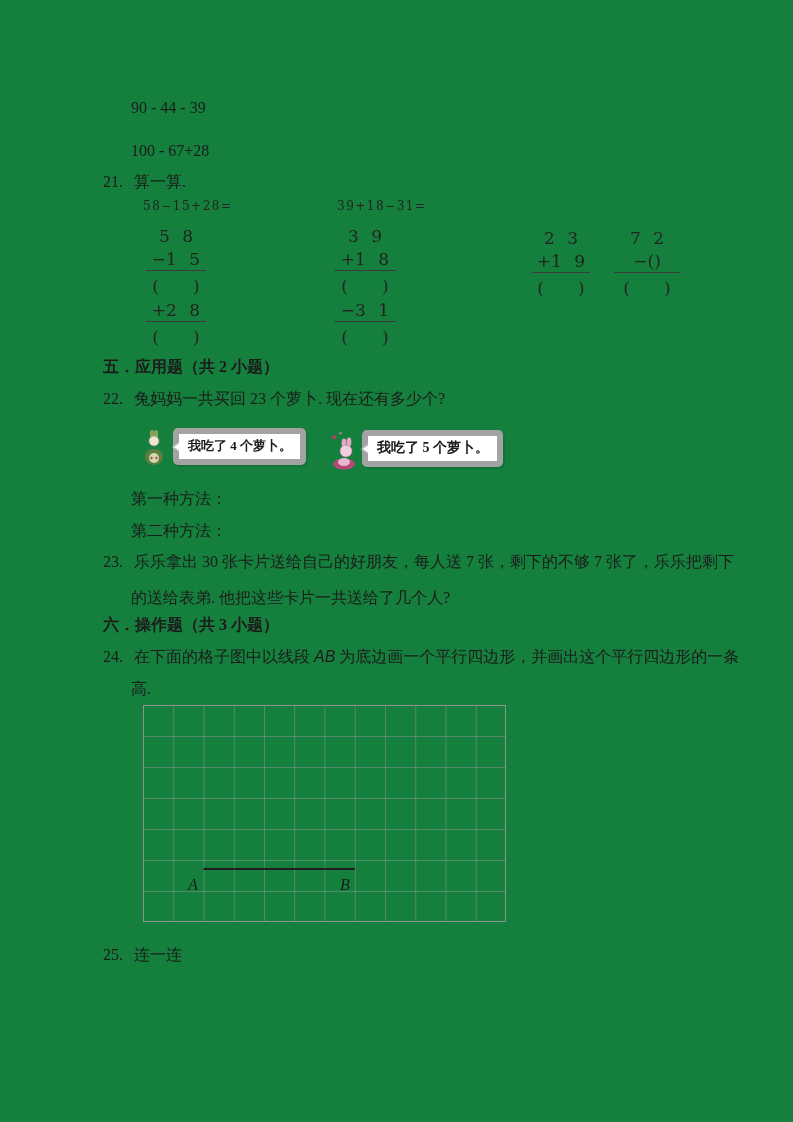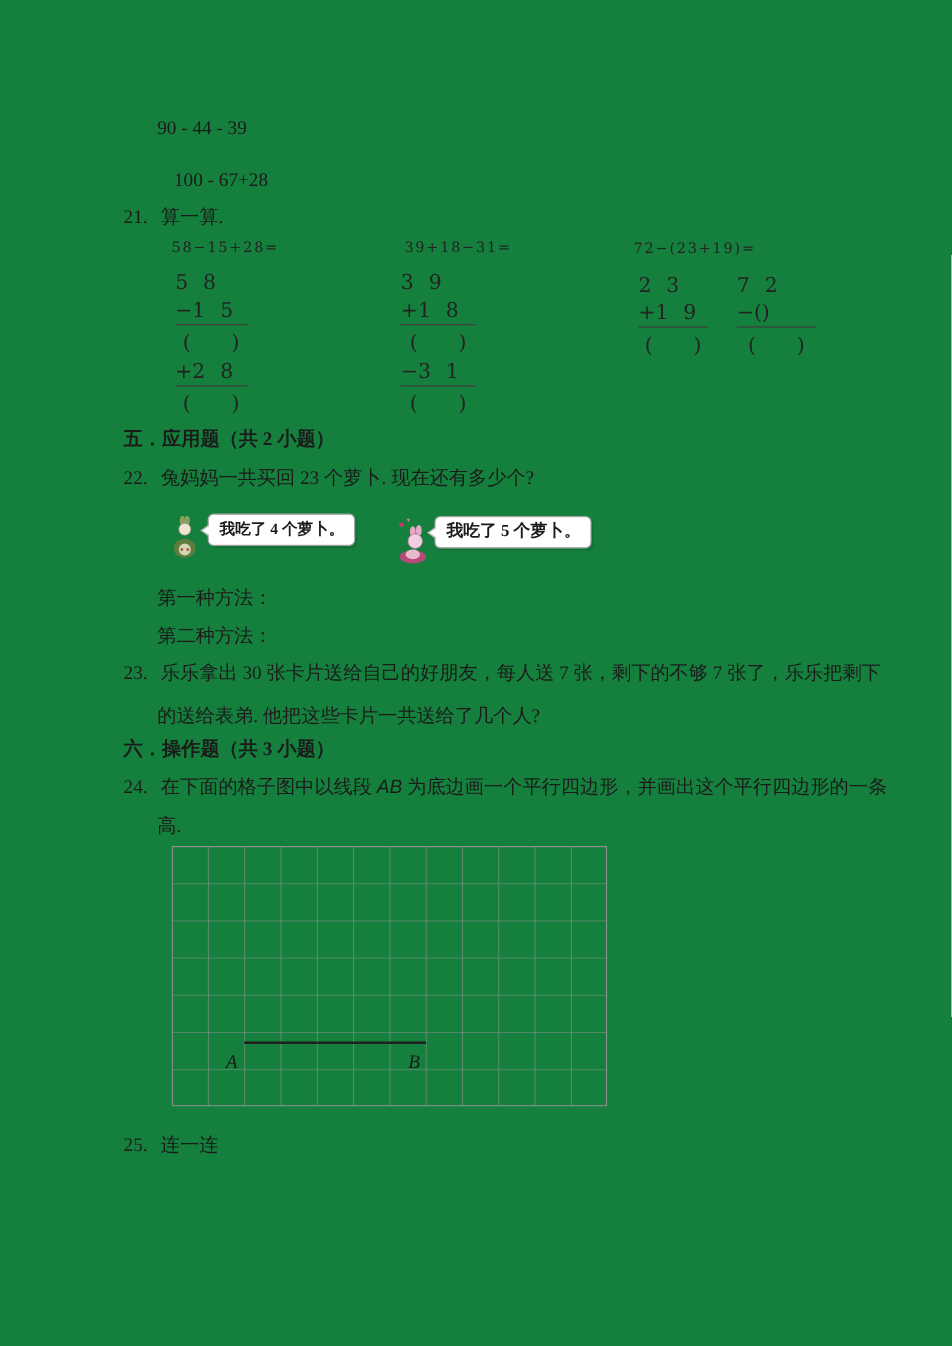--- a/index.html
+++ b/index.html
@@ -4,42 +4,42 @@
 <style>
   html,body{margin:0;padding:0;background:#ffffff;}
   .page{position:relative;width:793px;height:1122px;background:#15803d;
         font-family:"Liberation Serif","DejaVu Serif",serif;color:#1b1b1b;overflow:hidden;}
   .t{position:absolute;font-size:16px;line-height:20px;white-space:nowrap;}
   .bold{font-weight:bold;}
   .qnum{display:inline-block;margin-right:11px;}
   .eq{position:absolute;font-family:"DejaVu Serif",serif;font-size:12px;
       letter-spacing:1.5px;white-space:nowrap;color:#222;}
   .vcalc{position:absolute;font-family:"DejaVu Serif",serif;font-size:17px;color:#222;}
-  .vrow{display:flex;justify-content:flex-start;align-items:flex-end;
+  .vrow{display:flex;justify-content:center;align-items:flex-end;
         height:23px;line-height:21px;}
   .vrow.u{border-bottom:1.5px solid #3c3c3c;margin-bottom:4px;}
   .vnum{word-spacing:7px;}
   .vparen{display:block;text-align:center;height:23px;line-height:22px;}
-  .bubble{position:absolute;background:#fff;border:1px solid #a3a3a3;border-radius:5px;
+  .bubble{position:absolute;background:#fff;border:6px solid #a3a3a3;border-radius:5px;
           padding:3px 8px 4px 9px;font-size:13px;font-weight:bold;white-space:nowrap;
           box-shadow:2px 2px 0 rgba(0,0,0,0.10);}
   .bubble::before{content:'';position:absolute;left:-7px;top:8px;width:0;height:0;
           border:5px solid transparent;border-right:7px solid #c3c3c3;border-left:0;}
   .bubble::after{content:'';position:absolute;left:-5px;top:9px;width:0;height:0;
           border:4px solid transparent;border-right:6px solid #ffffff;border-left:0;}
   .it{font-style:italic;font-family:Liberation Sans, sans-serif;}
   svg{position:absolute;display:block;}
 </style>
 </head>
 <body>
 
 <div class="page">
 
   <div class="t" style="left:131px;top:98px">90 - 44 - 39</div>
-  <div class="t" style="left:145px;top:141px">100 - 67+28</div>
+  <div class="t" style="left:131px;top:141px">100 - 67+28</div>
 
   <div class="t" style="left:103px;top:172px">
     <span class="qnum">21.</span><span>算一算.</span>
   </div>
 
   <div class="eq" style="left:143px;top:199px">58−15+28=</div>
   <div class="vcalc" style="left:146px;top:224px;width:60px">
     <div class="vrow">
         <span class="vop"></span>
         <span class="vnum">5 8</span>
@@ -67,21 +67,20 @@
         <span class="vnum">1 8</span>
       </div>
     <div class="vparen">(　　)</div>
     <div class="vrow u">
         <span class="vop">−</span>
         <span class="vnum">3 1</span>
       </div>
     <div class="vparen">(　　)</div>
   </div>
 
-  <div class="eq" style="left:528px;top:200px">72−(23+19)=</div>
   <div class="vcalc" style="left:532px;top:226px;width:58px">
     <div class="vrow">
         <span class="vop"></span>
         <span class="vnum">2 3</span>
       </div>
     <div class="vrow u">
         <span class="vop">+</span>
         <span class="vnum">1 9</span>
       </div>
     <div class="vparen">(　　)</div>

